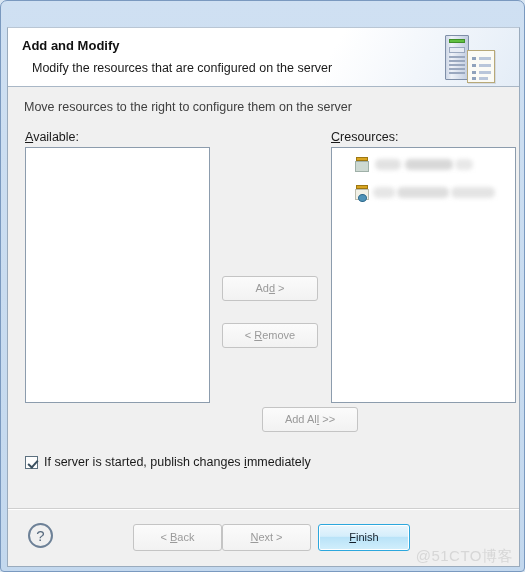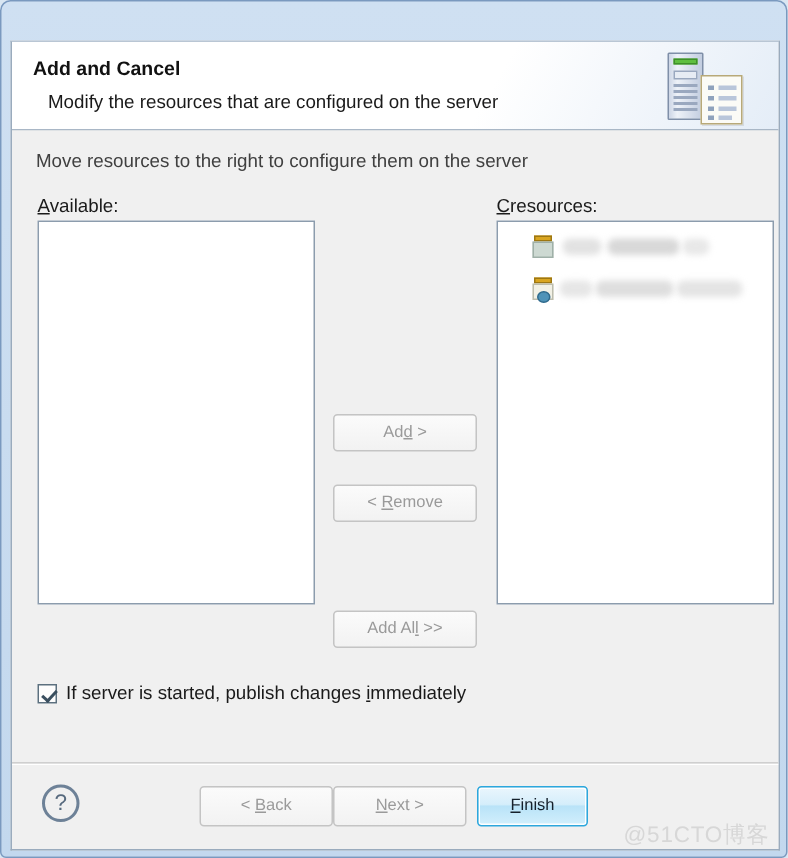--- a/index.html
+++ b/index.html
@@ -208,21 +208,21 @@
     color:#9a9a9a;
   }
   .btn-enabled {
     background: linear-gradient(180deg,#fdfdfd 0%, #f2f2f2 48%, #e6e6e6 52%, #dcdcdc 100%);
     border:1px solid #8e8e8e;
     color:#1a1a1a;
   }
   .mid-btn { left:214px; width:96px; height:25px; line-height:23px; }
   .mid-add     { top:189px; }
   .mid-remove  { top:236px; }
-  .mid-addall  { top:320px; }
+  .mid-addall  { top:320px;margin-left:40px; }
   .mid-removeall { top:367px; left:212px; width:100px; }
 
   
   .chk-wrap { position:absolute; left:17px; top:368px; height:18px; }
   .chk {
     position:absolute; left:0; top:1px;
     width:13px; height:13px;
     background:#fdfdfd;
     border:1px solid #5c707f;
     box-sizing:border-box;
@@ -276,21 +276,21 @@
 </style>
 </head>
 <body>
 
 <div class="window">
 
 
   <div class="frame-inner">
 
     <div class="header">
-      <div class="header-title">Add and Cancel</div>
+      <div class="header-title">Add and Modify</div>
       <div class="header-sub">Modify the resources that are configured on the server</div>
       <div class="hdr-icon">
         <div class="srv">
           <div class="led"></div>
           <div class="slot"></div>
           <div class="bar" style="top:20px;"></div>
           <div class="bar" style="top:24px;"></div>
           <div class="bar" style="top:28px;"></div>
           <div class="bar" style="top:32px;"></div>
           <div class="bar" style="top:36px;"></div>
@@ -347,18 +347,18 @@
         <div class="chk"></div>
         <div class="chk-label"><span>If server is started, publish changes </span><span class="mn">i</span><span>mmediately</span></div>
       </div>
 
     </div>
 
     <div class="footer">
       <div class="help-icon">?</div>
       <div class="btn foot-btn btn-next btn-disabled" style="left: 214px; width: 89px;"><span></span><span class="mn">N</span><span>ext &gt;</span></div>
       <div class="btn foot-btn btn-back btn-disabled" style="left: 125px; width: 89px;"><span>&lt; </span><span class="mn">B</span><span>ack</span></div>
-      <div class="btn foot-btn btn-finish btn-default" style="left: 310px; width: 74px;"><span class="mn">F</span><span>inish</span></div>
+      <div class="btn foot-btn btn-finish btn-default" style="left: 310px; width: 92px;"><span class="mn">F</span><span>inish</span></div>
       <div class="watermark">@51CTO博客</div>
     </div>
 
   </div>
 </div>
 
 </body></html>

